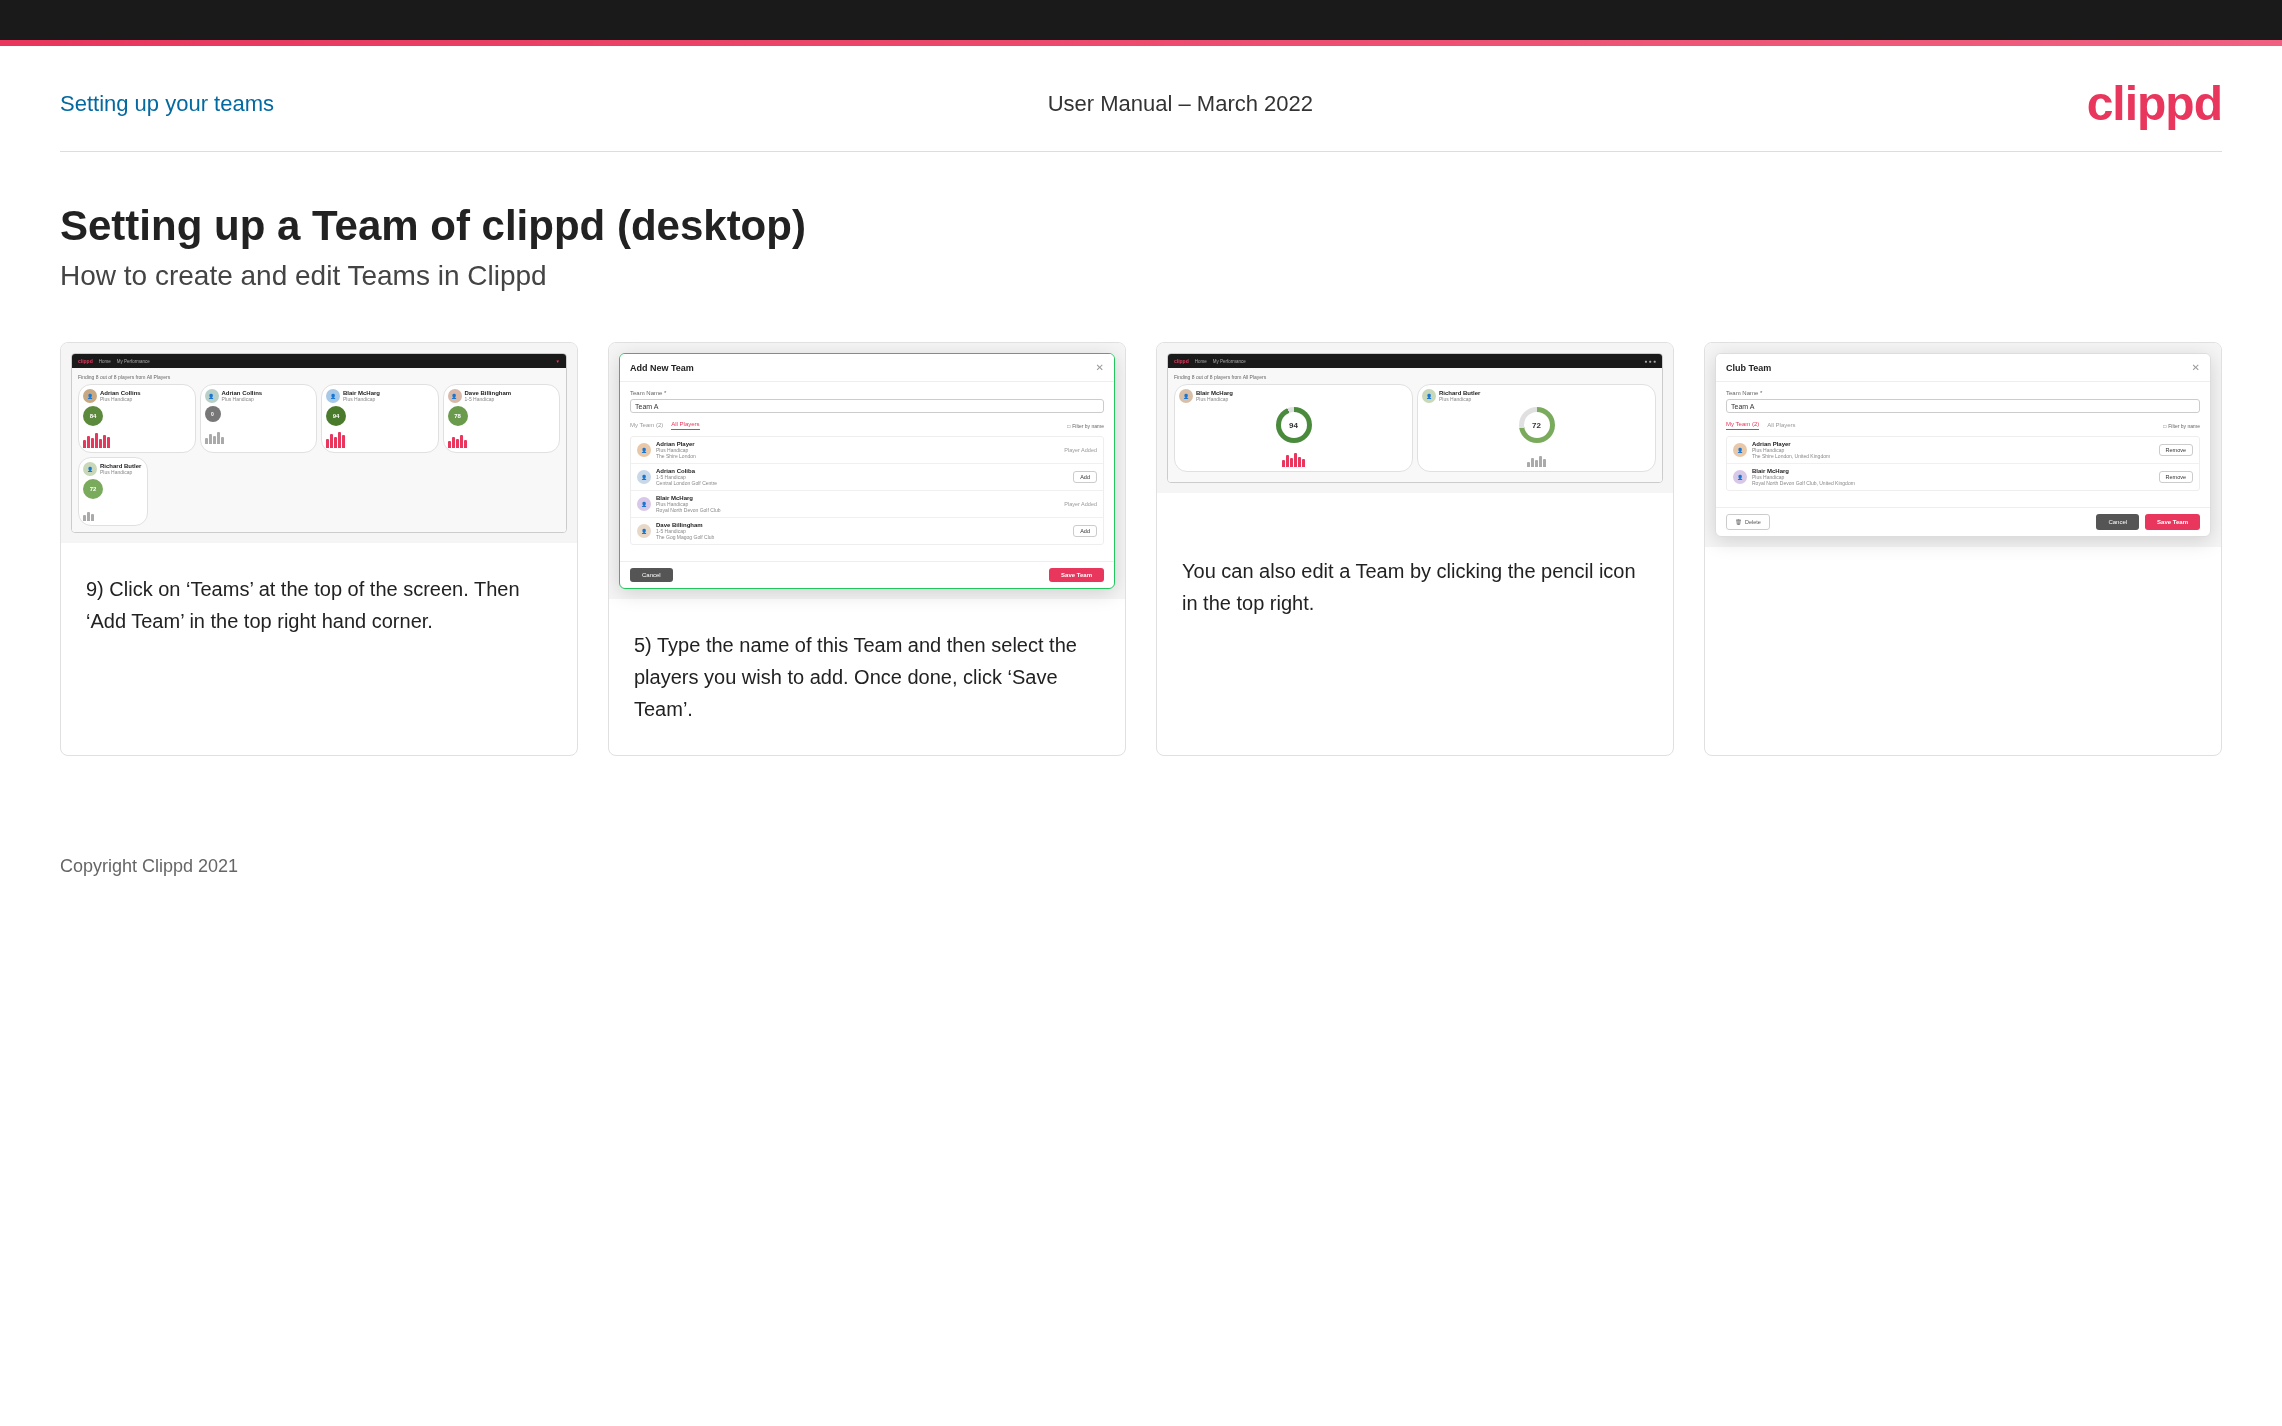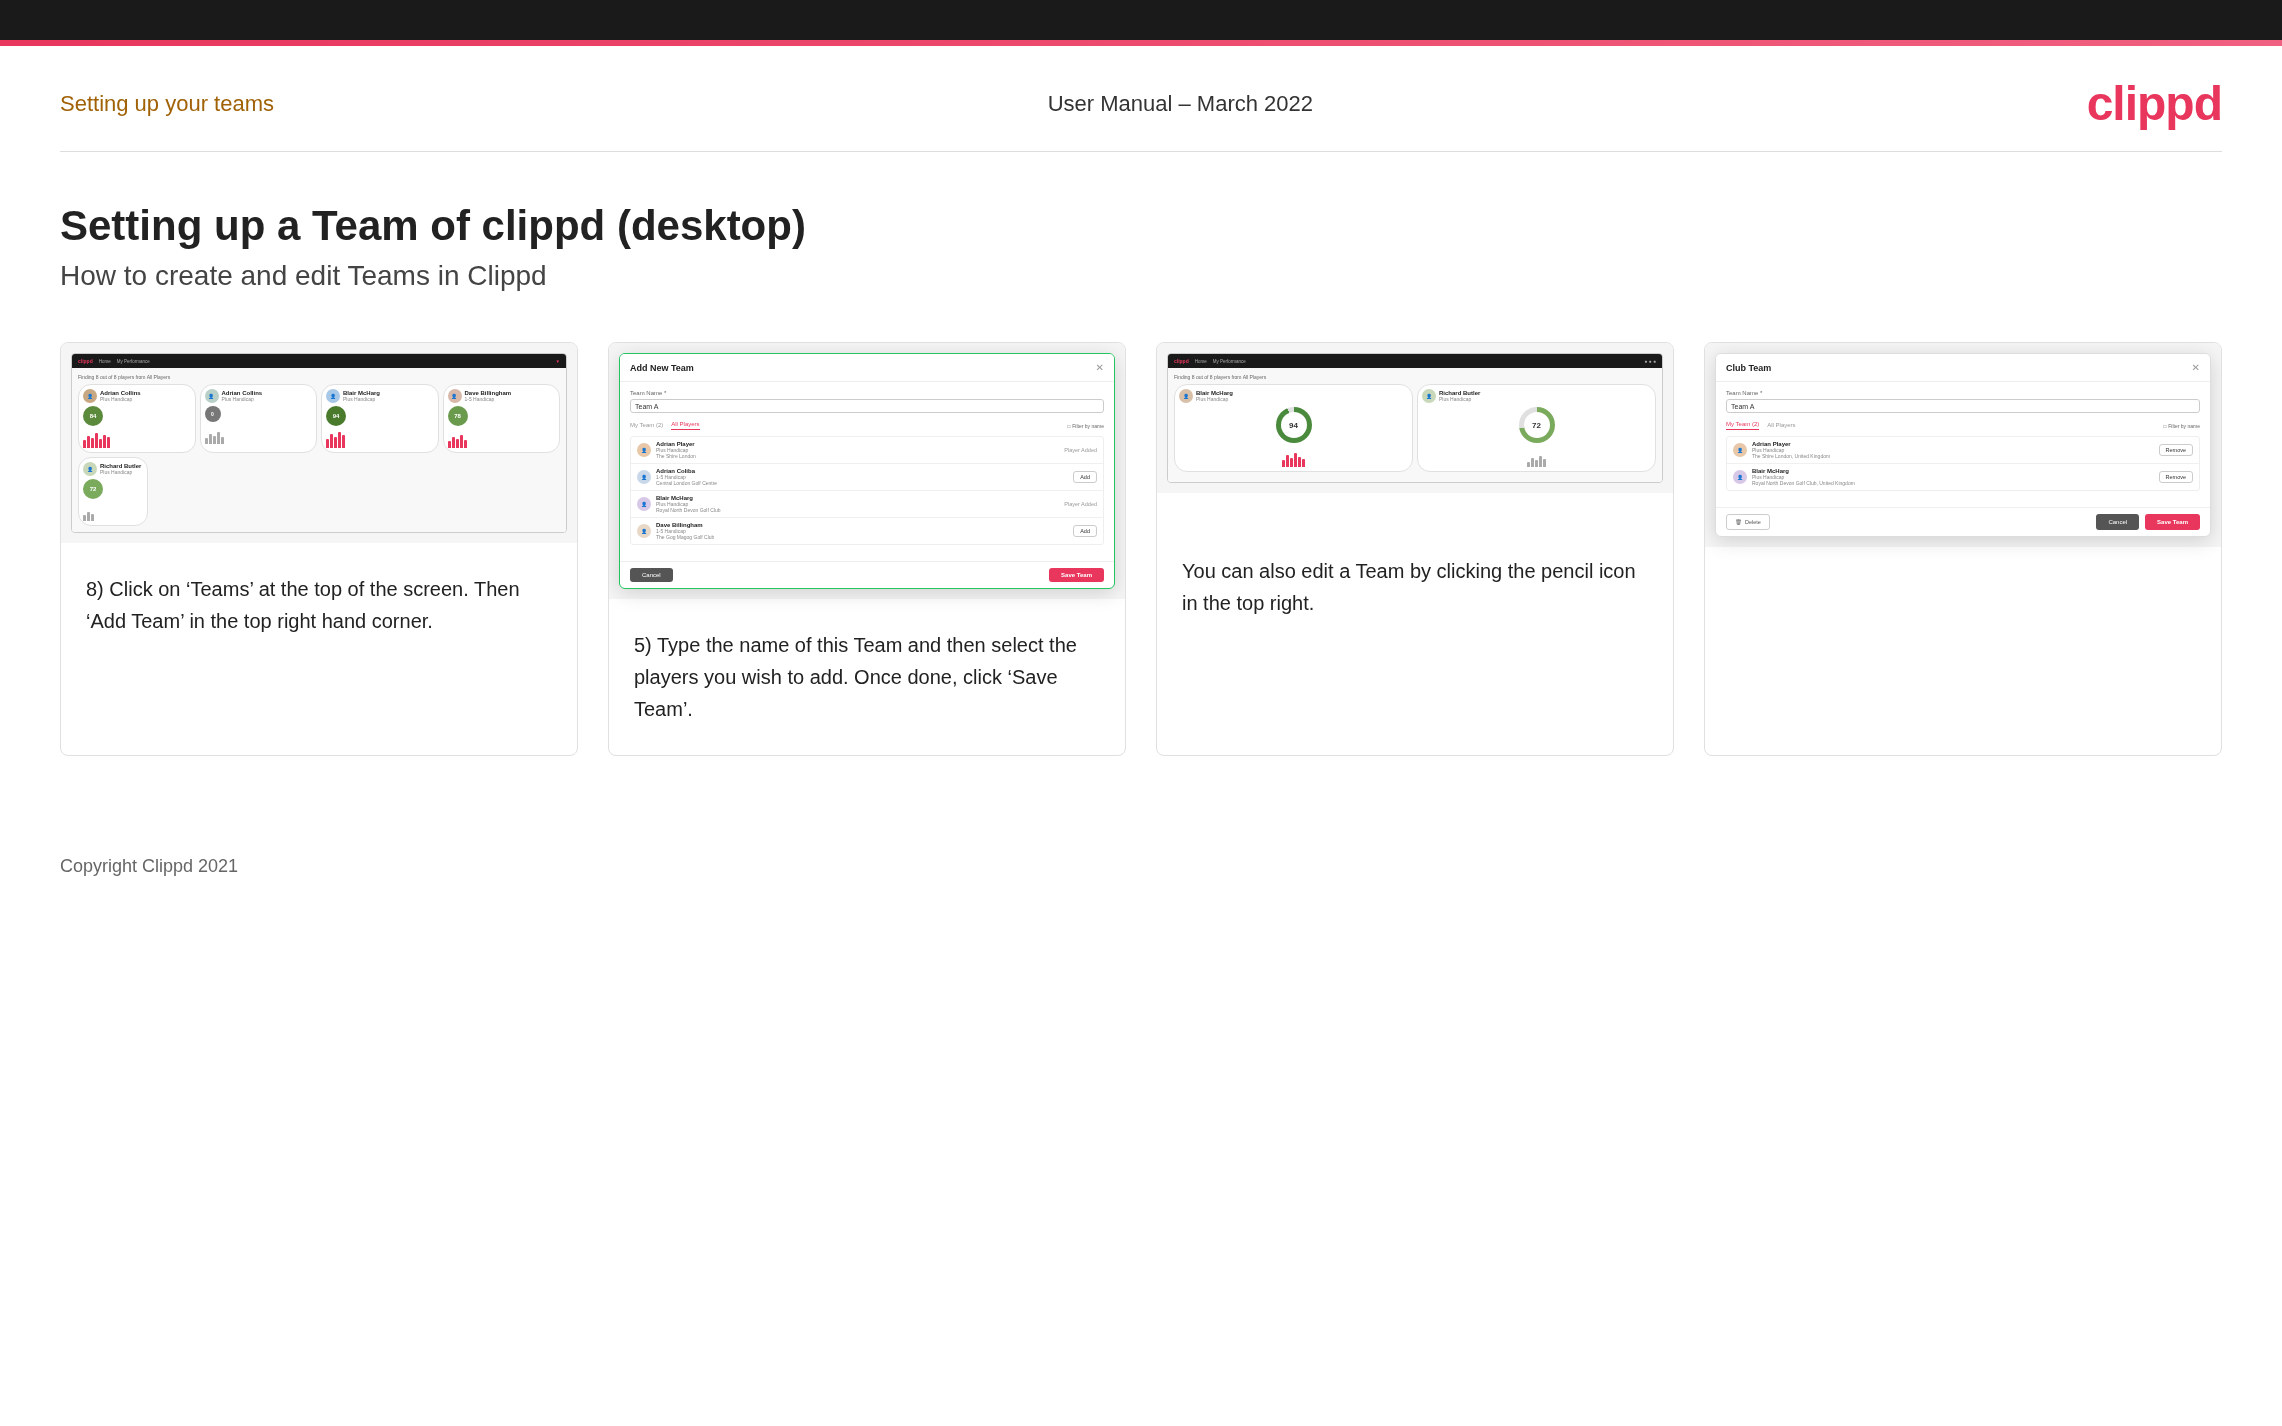--- a/index.html
+++ b/index.html
@@ -28,21 +28,21 @@
     
     .header {
       display: flex;
       align-items: center;
       justify-content: space-between;
       padding: 30px 60px 20px 60px;
     }
 
     .header-left {
       font-size: 22px;
-      color: #a16207;
+      color: #0369a1;
     }
 
     .header-center {
       font-size: 22px;
       color: #333;
     }
 
     .header-logo {
       font-size: 48px;
       font-weight: 900;
@@ -540,21 +540,21 @@
                 <div class="mock-bar-chart">
                   <div class="mock-bar" style="height:6px;background:#aaa;"></div>
                   <div class="mock-bar" style="height:9px;background:#aaa;"></div>
                   <div class="mock-bar" style="height:7px;background:#aaa;"></div>
                 </div>
               </div>
             </div>
           </div>
         </div>
       </div>
-      <div class="card-text">8) Click on ‘Teams’ at the top of the screen. Then ‘Add Team’ in the top right hand corner.</div>
+      <div class="card-text">9) Click on ‘Teams’ at the top of the screen. Then ‘Add Team’ in the top right hand corner.</div>
     </div>
 
     <div class="card">
       <div class="card-screenshot">
 
         <div class="mock-dialog">
           <div class="mock-dialog-header">
             <span class="mock-dialog-title">Add New Team</span>
             <span class="mock-close-btn">✕</span>
           </div>

